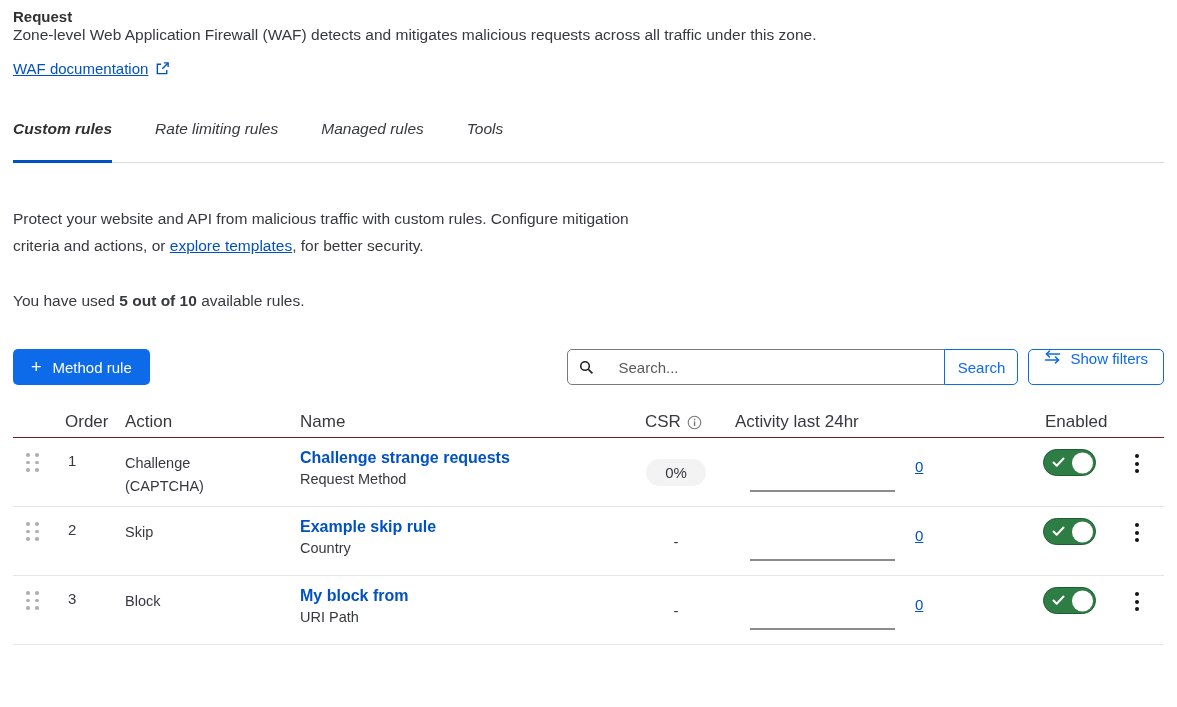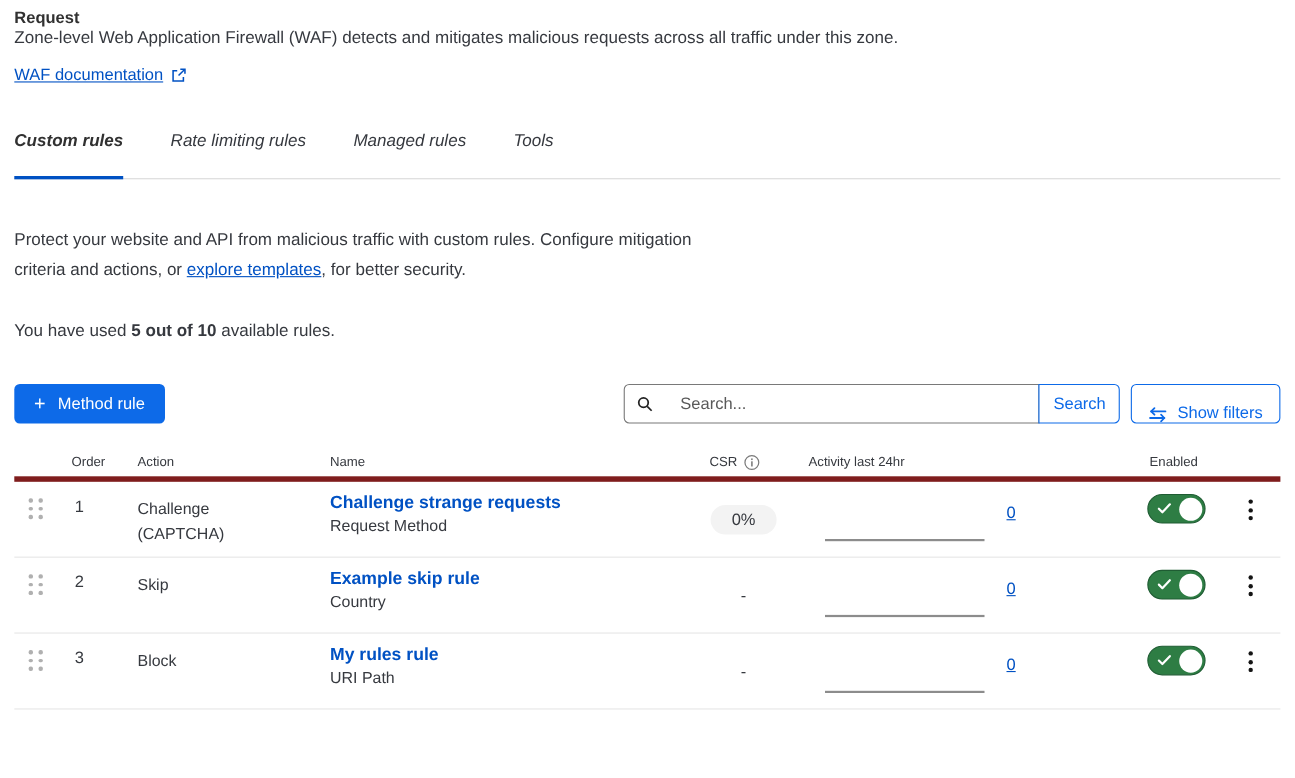--- a/index.html
+++ b/index.html
@@ -39,29 +39,29 @@
   .create-btn .plus { font-size: 18px; font-weight: 400; line-height: 1; }
   .search-group { margin-left: auto; display: flex; align-items: stretch; }
   .search-wrap { display: flex; align-items: center; gap: 22px; width: 378px; border: 1px solid #797979; border-radius: 5px 0 0 5px; padding: 0 11px; background: #fff; }
   .search-wrap input { flex: 1; border: none; outline: none; font-size: 15px; font-family: inherit; color: #36393f; background: transparent; }
   .search-wrap input::placeholder { color: #595959; }
   .search-btn {
     width: 74px; margin-left: -1px; background: #fff; border: 1px solid var(--accent-blue, #0d6ae8);
     border-radius: 0 5px 5px 0; color: var(--accent-blue, #0d6ae8); font-size: 15px; font-family: inherit; cursor: pointer;
   }
   .filters-btn {
-    margin-left: 10px; display: flex; align-items: flex-end; gap: 9px; padding: 0 15px;
+    margin-left: 10px; display: flex; align-items: flex-start; gap: 9px; padding: 0 15px;
     background: #fff; border: 1px solid var(--accent-blue, #0d6ae8); border-radius: 5px;
     color: var(--accent-blue, #0d6ae8); font-size: 15px; font-family: inherit; cursor: pointer;
   }
 
   
   .rules-table { margin-top: 22px; }
   .thead, .trow { display: grid; grid-template-columns: 39px 60px 175px 343px 92px 310px 78px 1fr; }
-  .thead { align-items: center; height: 31px; border-bottom: 5px solid #7f1d1d; font-size: 12px; color: #36393f; }
+  .thead { align-items: center; height: 31px; border-bottom: 1px solid #7f1d1d; font-size: 17px; color: #36393f; }
   .th { padding-left: 13px; }
   .th-csr { display: flex; align-items: center; gap: 6px; padding-left: 15px; }
   .trow { height: 69px; border-bottom: 1px solid #e6e6e6; align-items: center; }
 
   .drag-handle { align-self: start; margin-top: 13px; justify-self: center; display: grid; grid-template-columns: repeat(2, 4px); gap: 4px 5px; cursor: grab; padding: 2px; }
   .drag-handle i { width: 3.5px; height: 3.5px; border-radius: 50%; background: #b0b0b0; }
 
   .cell-order { align-self: start; padding: 14px 0 0 16px; font-size: 15px; }
   .cell-action { align-self: start; padding: 14px 0 0 13px; font-size: 14.5px; line-height: 23px; max-width: 118px; }
   .cell-name { align-self: start; padding: 11px 0 0 13px; }
@@ -250,21 +250,21 @@
           <i></i>
           <i></i>
           <i></i>
           <i></i>
           <i></i>
           <i></i>
         </div>
       <div class="cell-order">3</div>
       <div class="cell-action">Block</div>
       <div class="cell-name">
-        <a class="name-link">My rules rule</a>
+        <a class="name-link">My block from</a>
         <div class="name-field">URI Path</div>
       </div>
       <div class="cell-csr">
         <span>-</span>
       </div>
       <div class="cell-activity">
         <div class="sparkline"></div>
         <a class="count-link">0</a>
       </div>
       <div class="cell-enabled">

